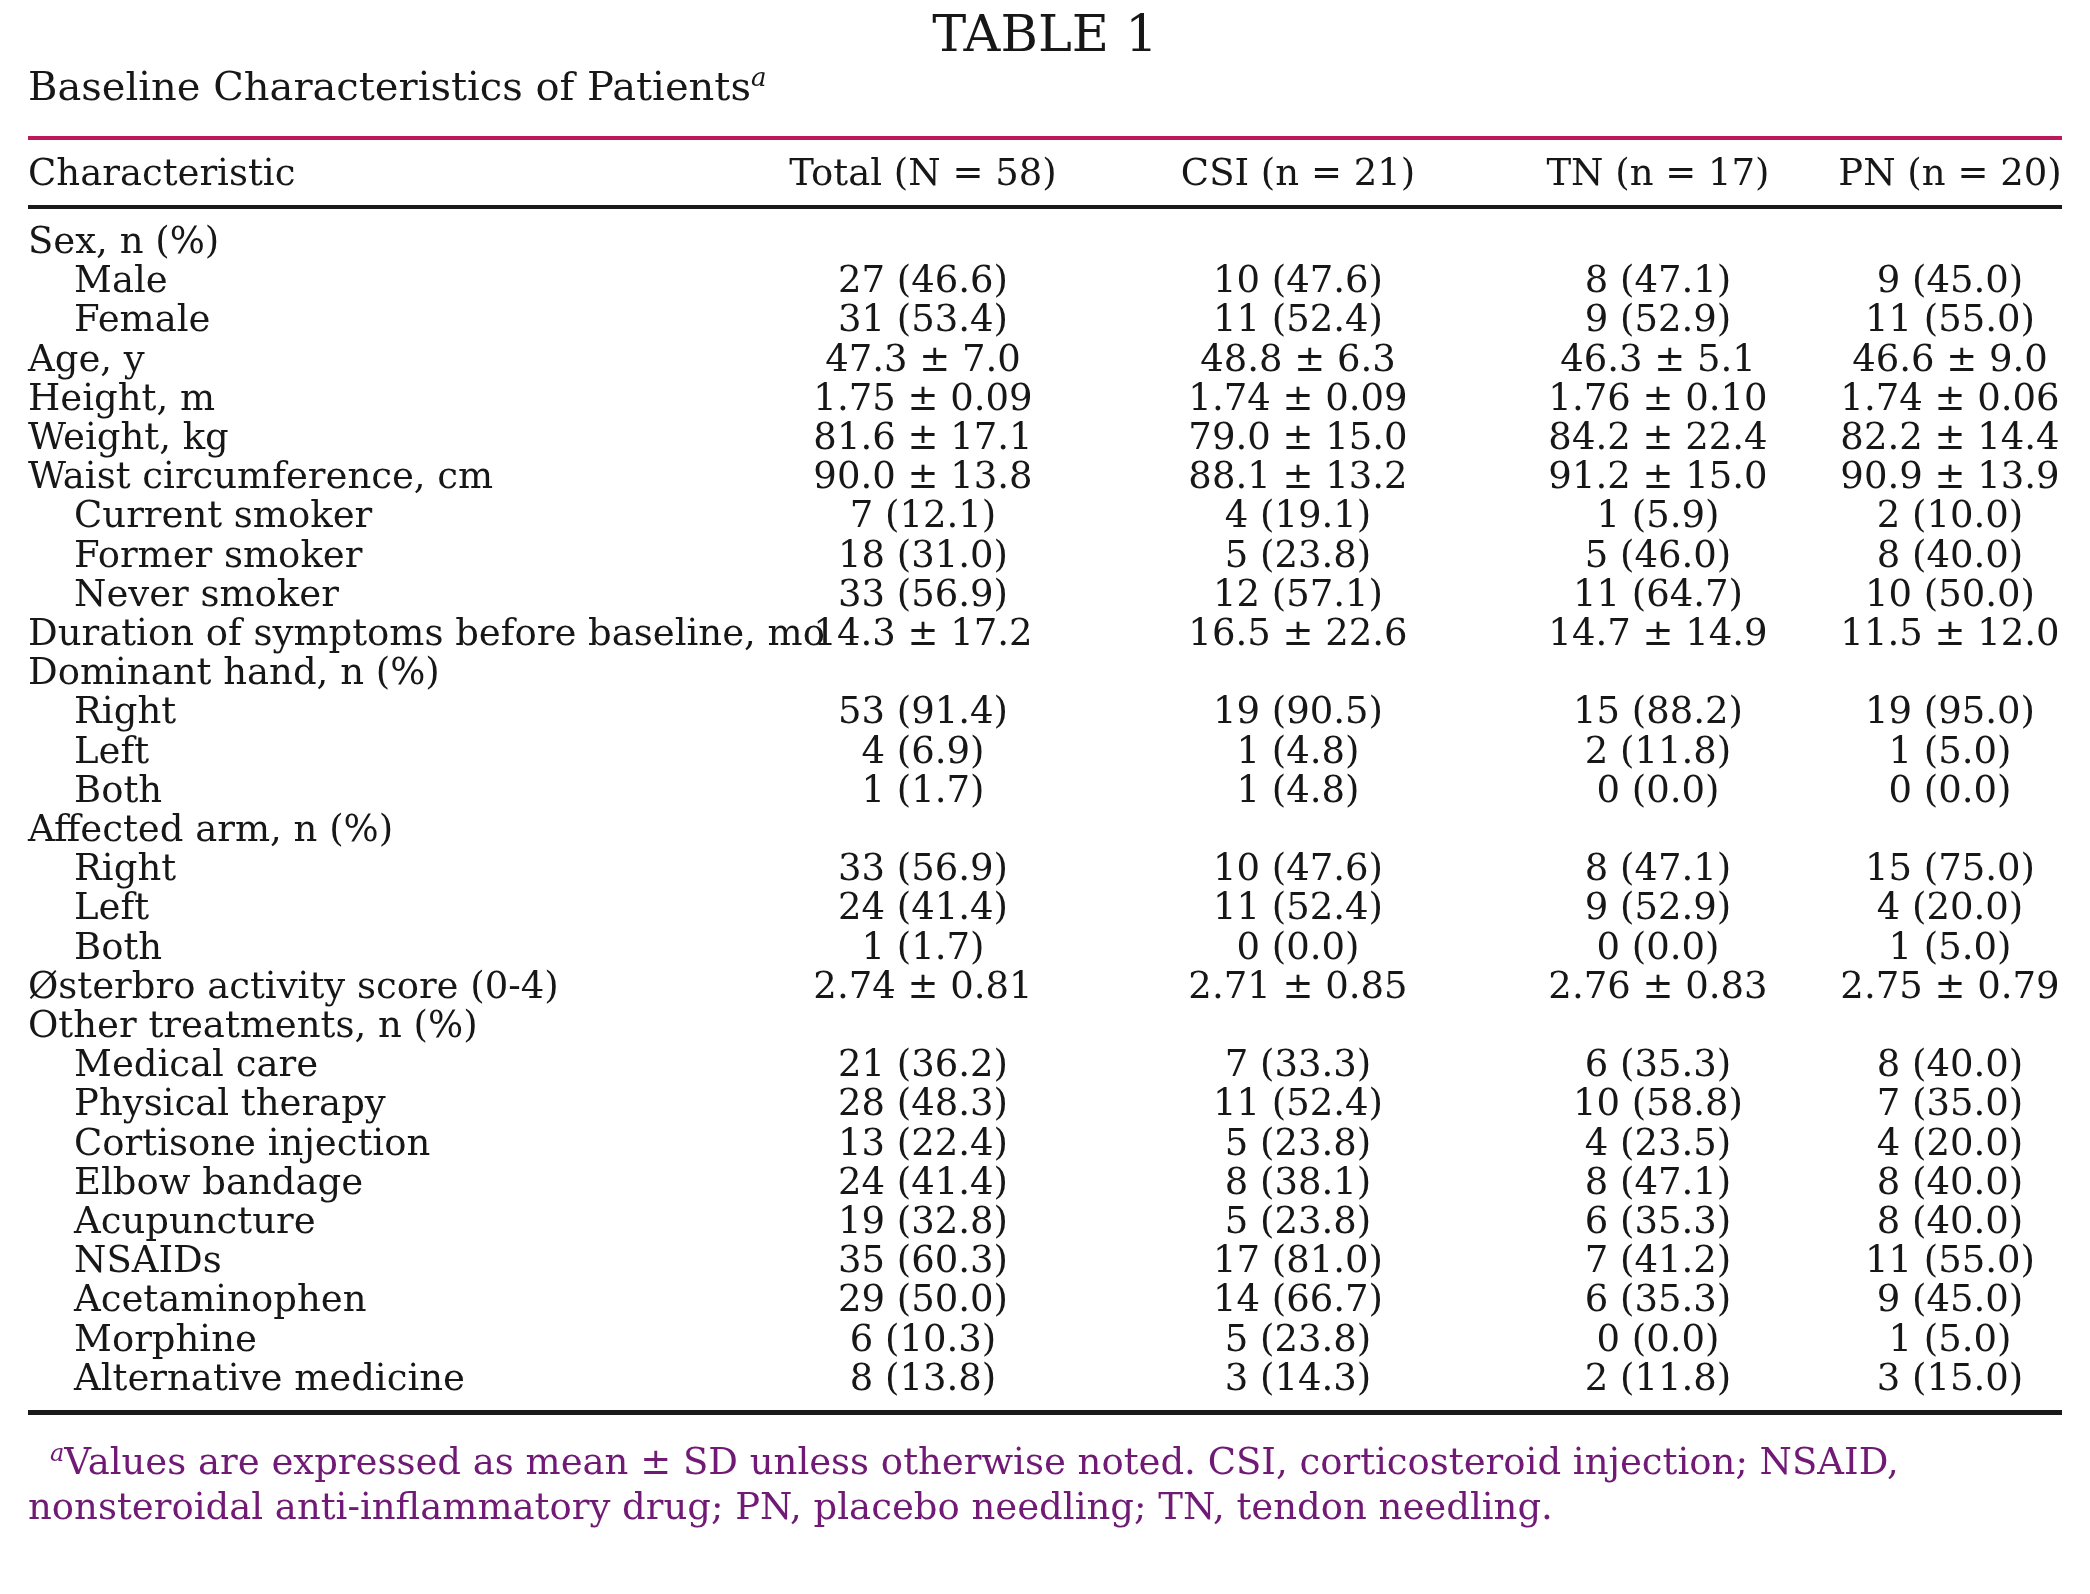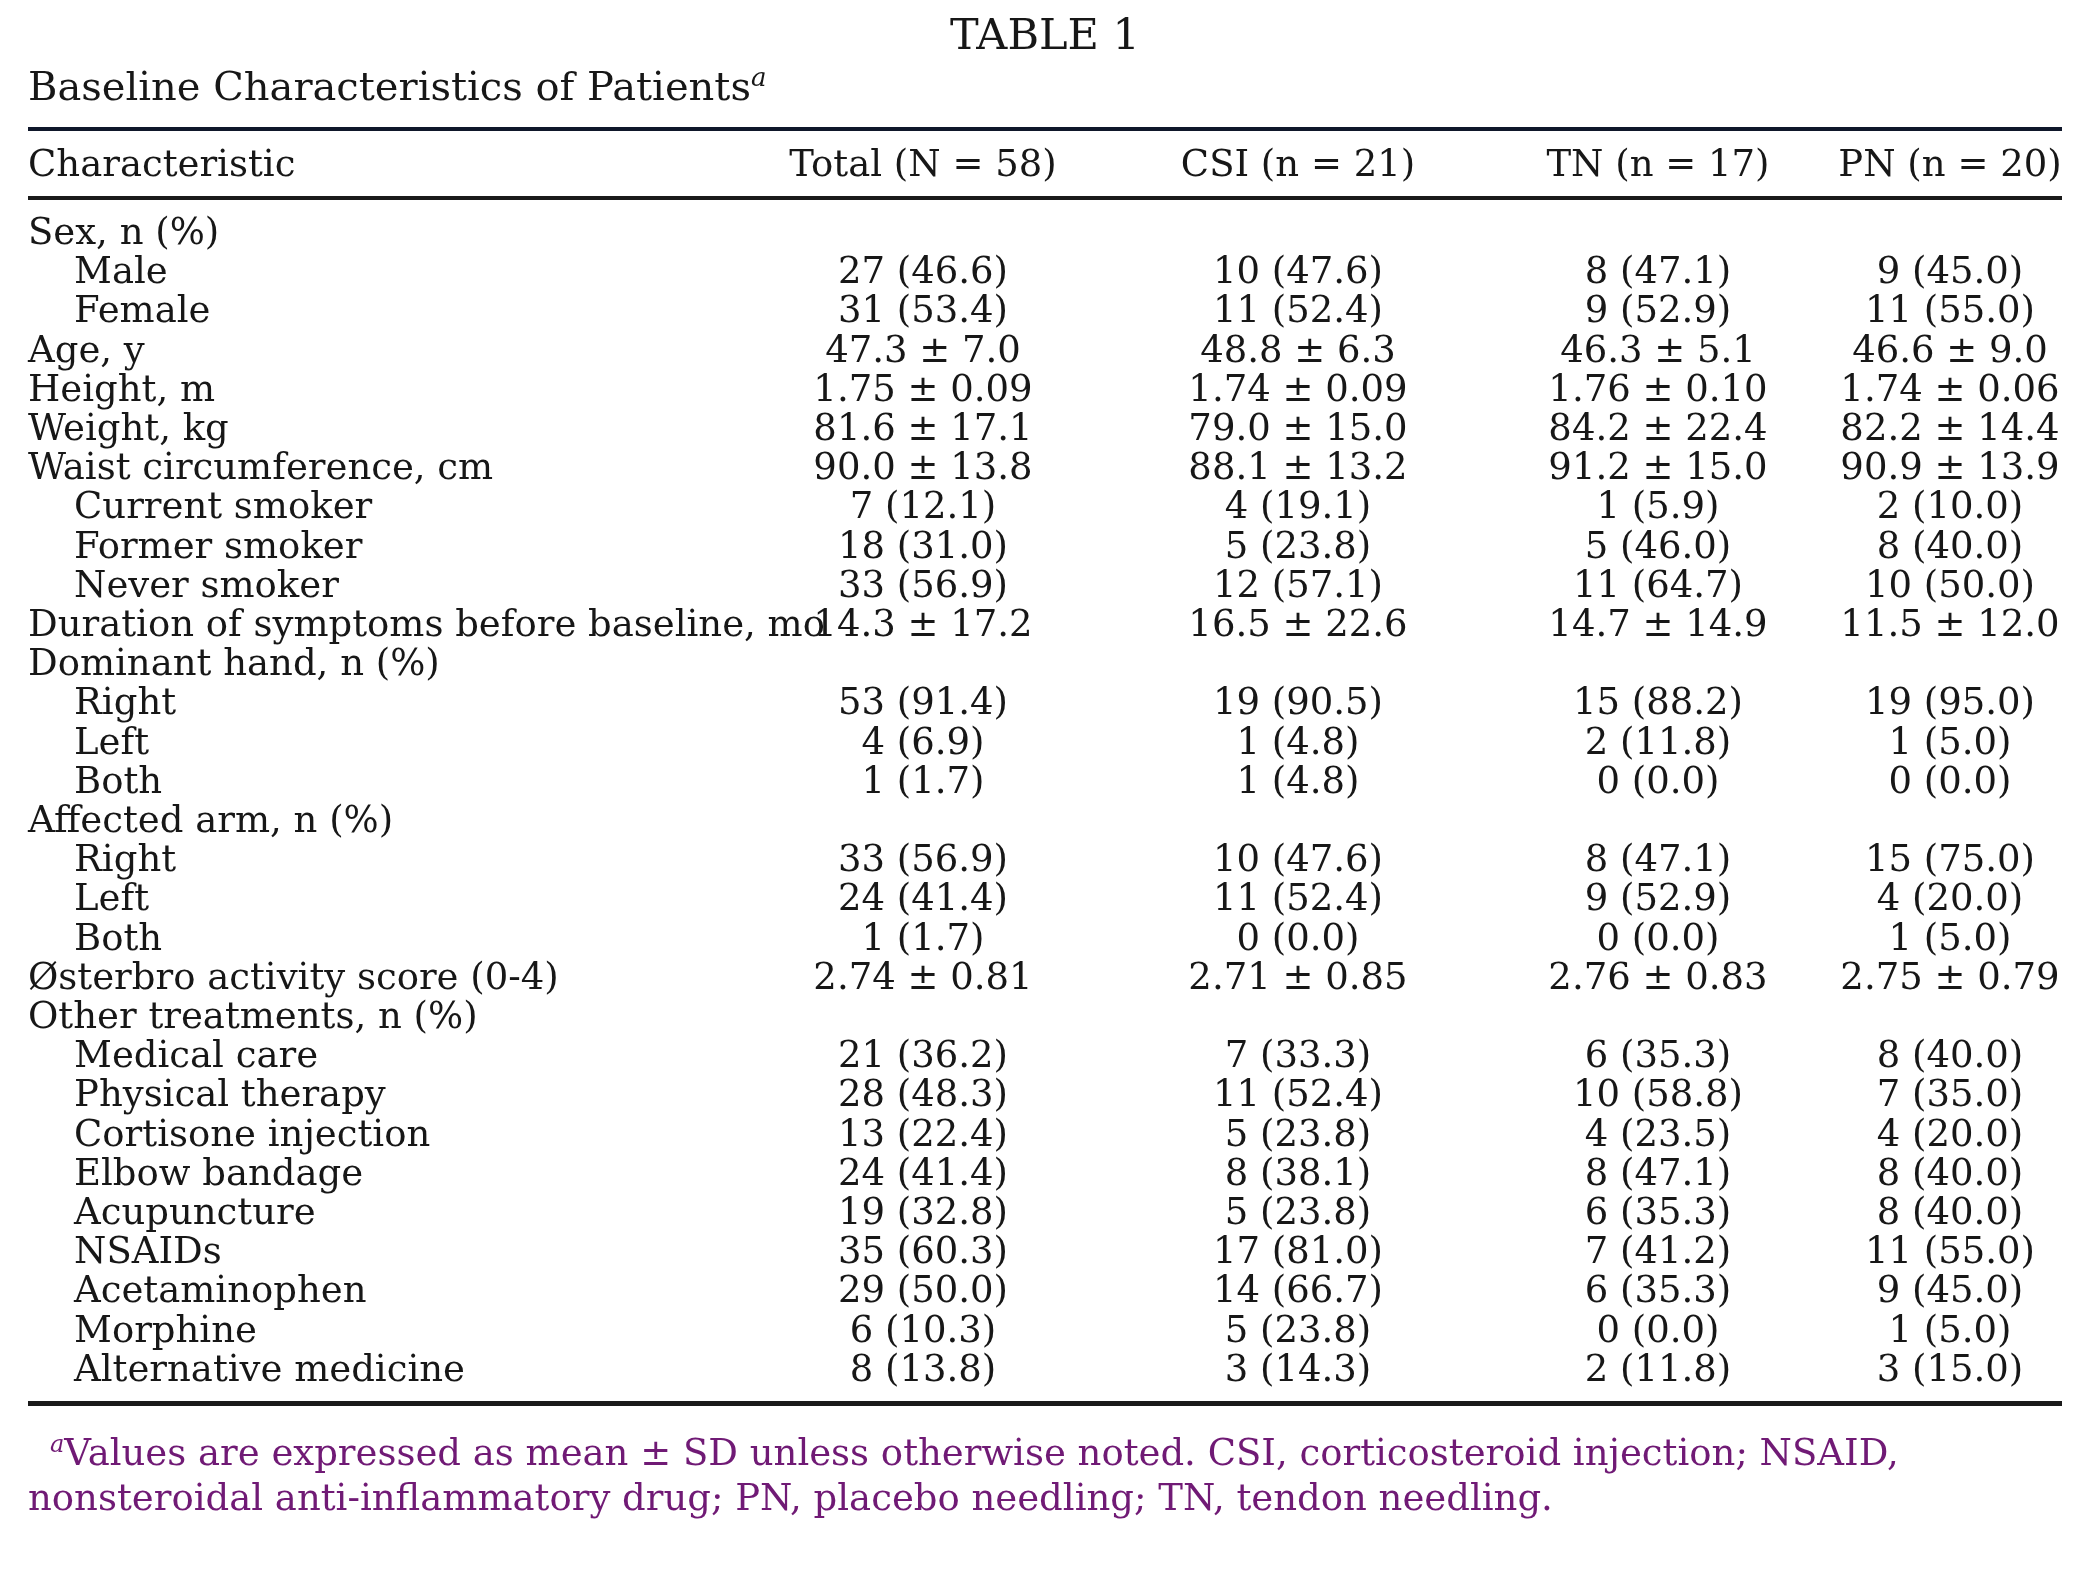--- a/index.html
+++ b/index.html
@@ -12,40 +12,40 @@
     background: #ffffff;
     color: #171717;
     font-family: "DejaVu Serif", "Liberation Serif", serif;
     overflow: hidden;
   }
   .page {
     padding: 8px 28px 0 28px;
   }
   .table-title {
     text-align: center;
-    font-size: 43px;
+    font-size: 51px;
     line-height: 52px;
   }
   .table-subtitle {
     text-align: left;
     font-size: 40px;
     line-height: 52px;
   }
   .title-sup {
     font-style: italic;
     font-size: 26px;
     vertical-align: super;
     line-height: 0;
   }
   table.main {
     table-layout: fixed;
     width: 2034px;
     border-collapse: collapse;
-    margin-top: 15px;
-    border-top: 4px solid #0f172a;
+    margin-top: 24px;
+    border-top: 4px solid #be185d;
   }
   col.c-label { width: 700px; }
   col.c-total { width: 390px; }
   col.c-csi   { width: 360px; }
   col.c-tn    { width: 360px; }
   col.c-pn    { width: 224px; }
   thead th {
     font-weight: normal;
     font-size: 37px;
     line-height: 40px;

